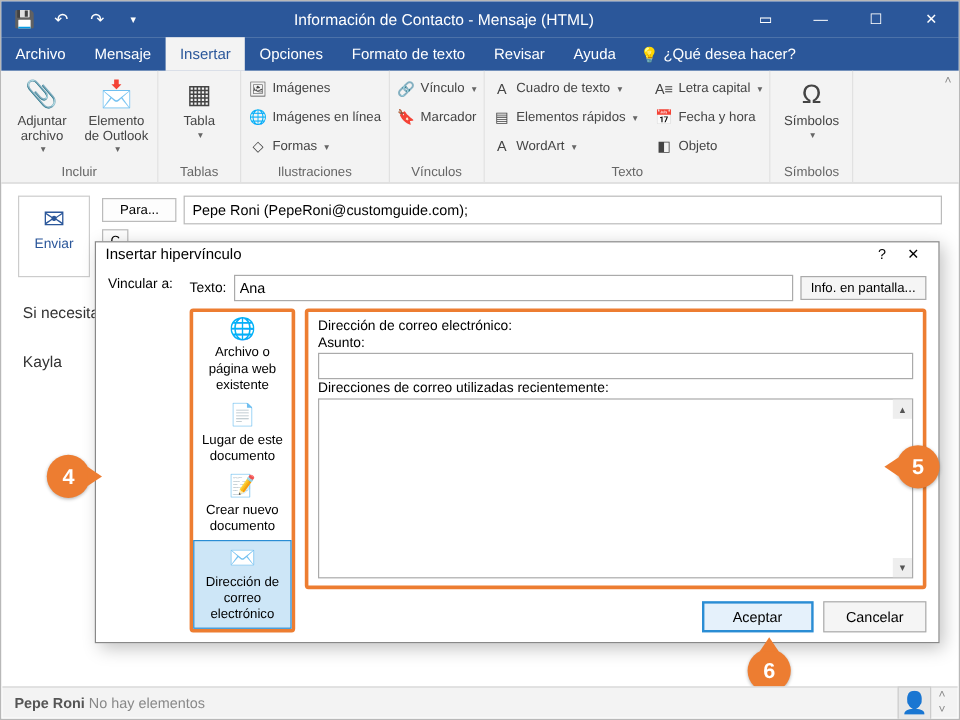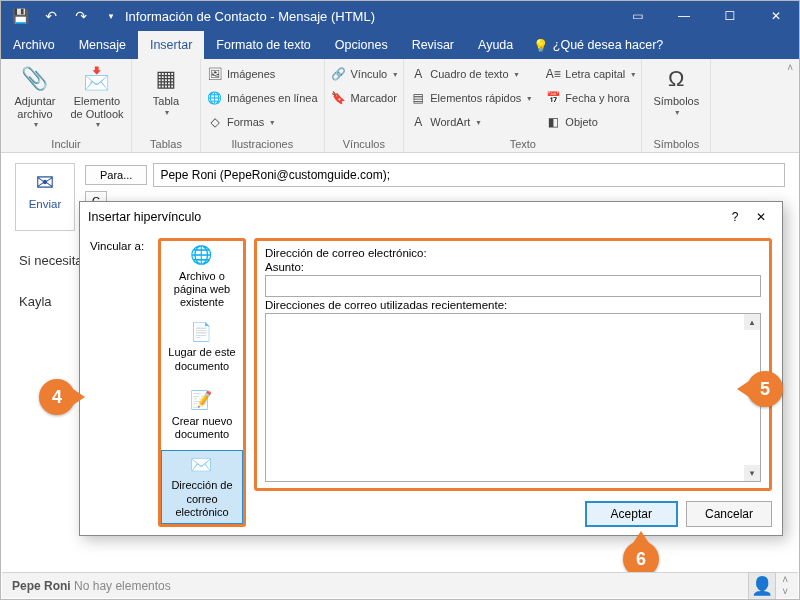--- a/index.html
+++ b/index.html
@@ -1,21 +1,21 @@
 <!DOCTYPE html>
 <html><head>
 <meta charset="utf-8">
 <style>
 * { box-sizing: border-box; margin: 0; padding: 0; font-family: "Segoe UI", Arial, sans-serif; }
 body { background: #fff; width: 800px; height: 600px; overflow: hidden; position: relative; border: 1px solid #b8b8b8; }
 
 .titlebar { background: #2b579a; color: #fff; height: 30px; display: flex; align-items: center; font-size: 12px; }
 .qat { display: flex; align-items: center; gap: 2px; padding-left: 6px; }
 .qat .q { width: 28px; height: 28px; display: flex; align-items: center; justify-content: center; font-size: 14px; }
-.title-text { flex: 1; text-align: left; font-size: 13px; }
+.title-text { flex: 1; text-align: center; font-size: 13px; }
 .win-ctrl { display: flex; }
 .win-ctrl .w { width: 46px; height: 30px; display: flex; align-items: center; justify-content: center; }
 
 .tabs { background: #2b579a; color: #fff; height: 28px; display: flex; align-items: stretch; font-size: 12.5px; }
 .tab { padding: 0 12px; display: flex; align-items: center; cursor: pointer; }
 .tab.active { background: #f3f3f3; color: #2b579a; }
 .tell-me { display: flex; align-items: center; gap: 4px; margin-left: 8px; }
 
 .ribbon { background: #f3f3f3; border-bottom: 1px solid #d4d4d4; height: 94px; display: flex; font-size: 11px; color: #444; }
 .group { border-right: 1px solid #e1e1e1; display: flex; flex-direction: column; justify-content: space-between; padding: 4px 6px 2px; }
@@ -91,22 +91,22 @@
     <div class="w">—</div>
     <div class="w">☐</div>
     <div class="w">✕</div>
   </div>
 </div>
 
 <div class="tabs">
   <div class="tab">Archivo</div>
   <div class="tab">Mensaje</div>
   <div class="tab active">Insertar</div>
+  <div class="tab">Opciones</div>
   <div class="tab">Formato de texto</div>
-  <div class="tab">Opciones</div>
   <div class="tab">Revisar</div>
   <div class="tab">Ayuda</div>
   <div class="tell-me">
     <span>💡</span>
     <span>¿Qué desea hacer?</span>
   </div>
 </div>
 
 <div class="ribbon">
   <div class="group">
@@ -246,20 +246,25 @@
 
 <div class="dlg">
   <div class="dlg-title">
     <span>Insertar hipervínculo</span>
     <div class="h">?</div>
     <div class="h">✕</div>
   </div>
   <div class="dlg-body">
     <div class="link-to-label">Vincular a:</div>
     <div style="display:flex;flex-direction:column;gap:6px;flex:1">
+      <div class="text-row">
+        <label>Texto:</label>
+        <input value="Ana" style="">
+        <button class="info-btn">Info. en pantalla...</button>
+      </div>
       <div style="display:flex;gap:8px;flex:1">
         <div class="link-to">
           <div class="lt-item">
               <div class="ico">🌐</div>
               <span>Archivo o página web existente</span>
             </div>
           <div class="lt-item">
               <div class="ico">📄</div>
               <span>Lugar de este documento</span>
             </div>

